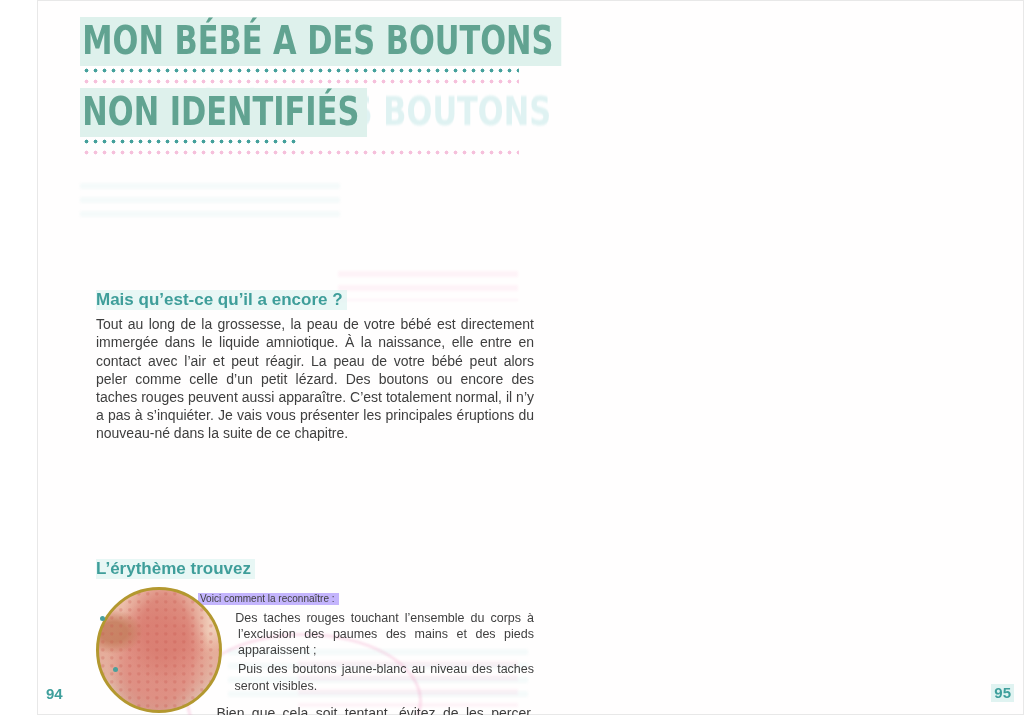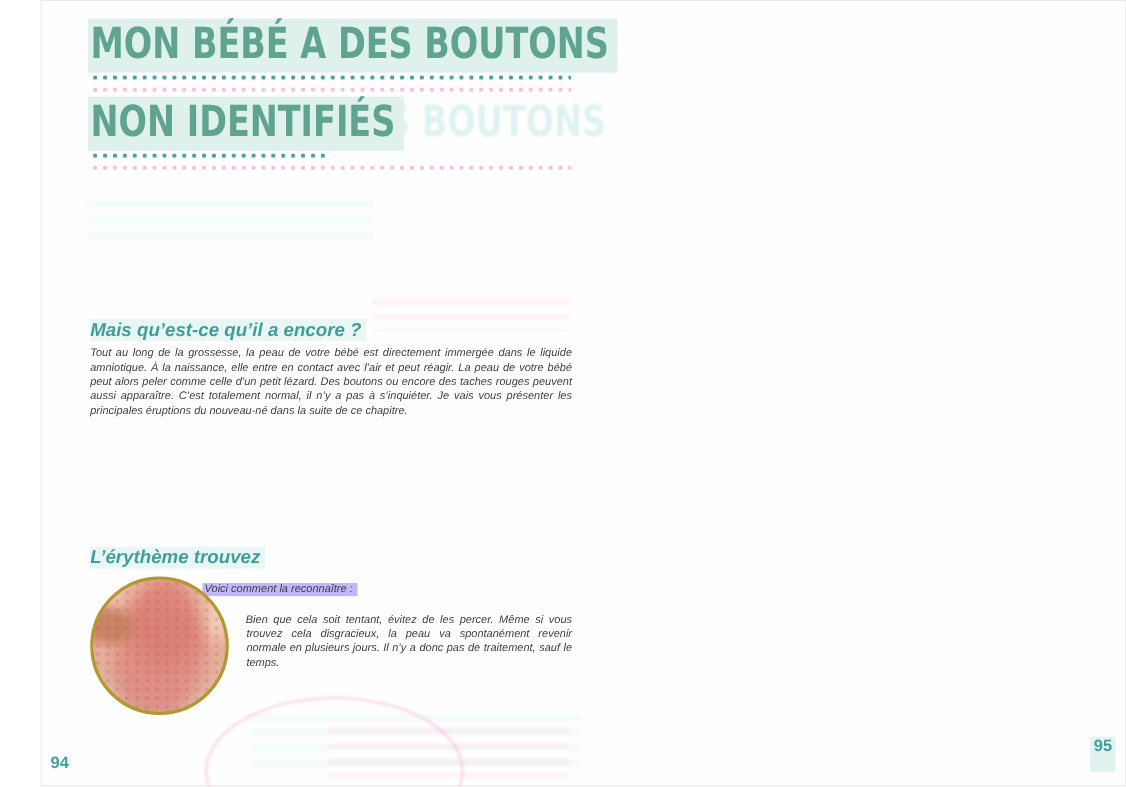--- a/index.html
+++ b/index.html
@@ -5,21 +5,21 @@
   html,body{margin:0;padding:0;}
   body{
     width:1024px;height:715px;position:relative;overflow:hidden;
     background:#ffffff;
     font-family:"Liberation Sans",sans-serif;
     color:#3e3e3e;
   }
   .spread{position:absolute;inset:0;border:1px solid #e8e8e8;background:#fffefe;margin-left:37px;}
 
   
-  .body-text{font-size:10px;line-height:1.3;text-align:justify;color:#3e3e3e;margin:0;}
+  .body-text{font-size:14px;line-height:1.3;text-align:justify;color:#3e3e3e;margin:0;}
   .h-main{font-size:17px;font-weight:bold;color:#3f9e9a;line-height:1.25;margin:0 0 5px 0;}
   .h-main .hl{background:rgba(219,242,239,.65);padding:0 4px 1px 0;}
 
   
   .title-wrap{position:absolute;left:42px;top:20px;width:460px;}
   .title-line{
     font-family:"DejaVu Sans",sans-serif;font-weight:bold;font-size:39px;line-height:1.05;
     color:#61a391;white-space:nowrap;transform:scaleX(.78);transform-origin:left center;
     display:block;
   }
@@ -37,41 +37,41 @@
       radial-gradient(ellipse at 12% 35%, rgba(196,124,92,.85) 0 9%, rgba(0,0,0,0) 20%),
       radial-gradient(ellipse at 55% 30%, rgba(216,122,110,.75) 0 24%, rgba(0,0,0,0) 48%),
       radial-gradient(ellipse at 50% 58%, rgba(224,142,130,.85) 0 38%, rgba(0,0,0,0) 62%),
       radial-gradient(ellipse at 45% 80%, rgba(206,128,116,.55) 0 20%, rgba(0,0,0,0) 44%),
       radial-gradient(ellipse at 88% 18%, rgba(240,205,185,1) 0 14%, rgba(0,0,0,0) 30%),
       linear-gradient(180deg,#eec4b2 0%,#e7ab98 45%,#e2b3a2 75%,#ddc6b6 100%);
     background-size:9px 8px,100% 100%,100% 100%,100% 100%,100% 100%,100% 100%,100% 100%;
   }
 
   
-  .sec{position:absolute;left:44px;width:438px;font-style:italic;}
+  .sec{position:absolute;left:58px;width:438px;}
   #sec-intro{top:146px;}
   #sec-erytheme{top:262px;}
 
   .hl-yellow{display:inline-block;background:#c4b5fd;padding:0 4px 1px 2px;
     font-size:10px;color:#3e3e3e;margin:8px 0 5px 102px;}
   .bullets{margin:0;padding:0;list-style:none;}
   .bullets li{position:relative;padding-left:17px;font-size:12.5px;line-height:1.3;
     text-align:justify;margin-bottom:3px;}
   .bullets li::before{content:"";position:absolute;left:4px;top:6px;width:5px;height:5px;
     border-radius:50%;background:#4aa09b;}
   .bullets li:nth-child(2){padding-left:30px;}
   .bullets li:nth-child(2)::before{left:17px;}
 
   .float-rash{float:left;width:126px;height:126px;margin:2px 16px 4px 0;shape-outside:circle(53%);}
   .after-bullets{margin-top:10px;}
 
   
   .pn{position:absolute;bottom:12px;font-size:15px;font-weight:bold;color:#3f9f9c;}
   .pn-left{left:8px;}
-  .pn-right{right:9px;background:#e0f3f1;padding:0 3px 15px 3px;}
+  .pn-right{right:9px;background:#e0f3f1;padding:0 3px 1px 3px;}
 
   
   .ghost{position:absolute;pointer-events:none;}
   .ghost-title{
     left:42px;top:88px;font-family:"DejaVu Sans",sans-serif;font-weight:bold;font-size:39px;
     color:rgba(150,214,214,.30);white-space:nowrap;transform:scaleX(.78);
     transform-origin:left center;filter:blur(1px);z-index:0;
   }
   .stripes-cyan{background:repeating-linear-gradient(180deg,rgba(140,212,212,.5) 0 6px,rgba(0,0,0,0) 6px 14px);filter:blur(1.2px);opacity:.16;}
   .stripes-pink{background:repeating-linear-gradient(180deg,rgba(244,158,200,.55) 0 6px,rgba(0,0,0,0) 6px 14px);filter:blur(1.2px);opacity:.2;}
@@ -102,20 +102,22 @@
   <div class="sec z1" id="sec-intro">
     <div class="h-main"><span class="hl">Mais qu’est-ce qu’il a encore ?</span></div>
     <p class="body-text"><span>Tout au long de la grossesse, la peau de votre bébé est directement immergée dans le liquide amniotique. À la naissance, elle entre en contact avec l’air et peut réagir. La peau de votre bébé peut alors peler comme celle d’un petit lézard. Des boutons ou encore des taches rouges peuvent aussi apparaître. C’est totalement normal, il n’y a pas à s’inquiéter. Je vais vous présenter les principales éruptions du nouveau-né dans la suite de ce chapitre.</span></p>
   </div>
 
   <div class="sec z1" id="sec-erytheme">
     <div class="h-main"><span class="hl">L’érythème trouvez</span></div>
     <div class="hl-yellow">Voici comment la reconnaître :</div>
     <div class="photo photo-rash float-rash"></div>
     <ul class="bullets">
+      <li><span>Des </span><span class="seg-b">taches rouges</span><span> touchant l’ensemble du corps à l’exclusion des paumes des mains et des pieds apparaissent ;</span></li>
+      <li><span>Puis des </span><span class="seg-b">boutons jaune-blanc</span><span> au niveau des taches seront visibles.</span></li>
     </ul>
     <p class="body-text after-bullets"><span>Bien que cela soit tentant, évitez de les percer. Même si vous trouvez cela disgracieux, la peau va spontanément revenir normale en plusieurs jours. Il n’y a donc pas de traitement, sauf le temps.</span></p>
   </div>
 
   <div class="pn pn-left">94</div>
   <div class="pn pn-right">95</div>
 
 </div>
 
 </body></html>

